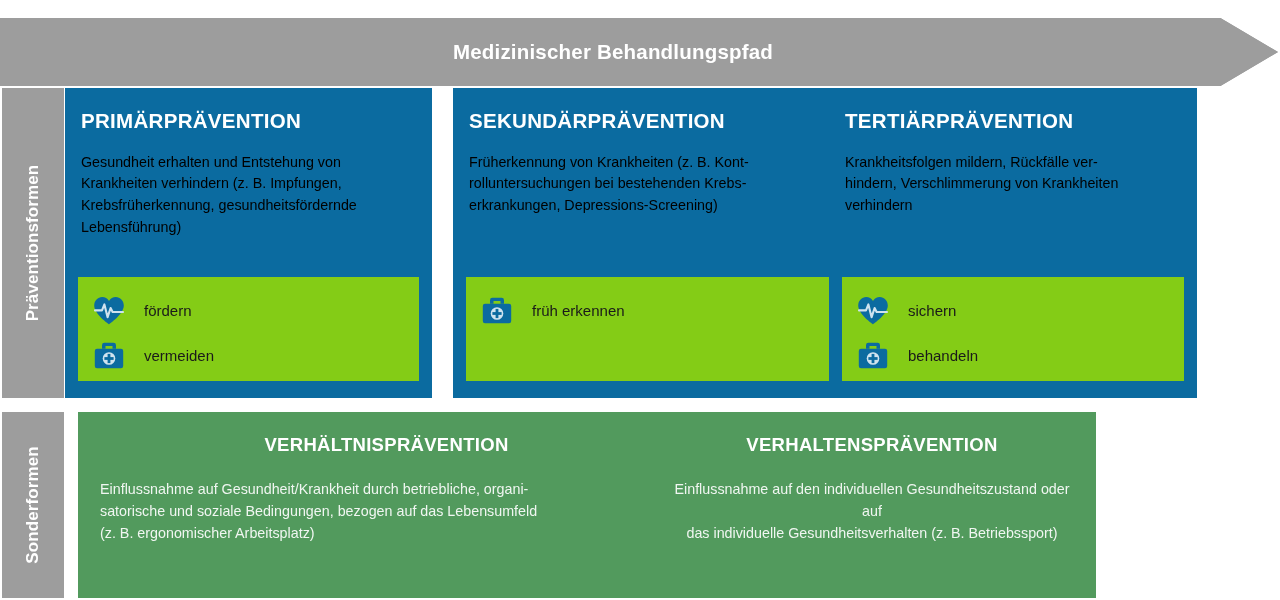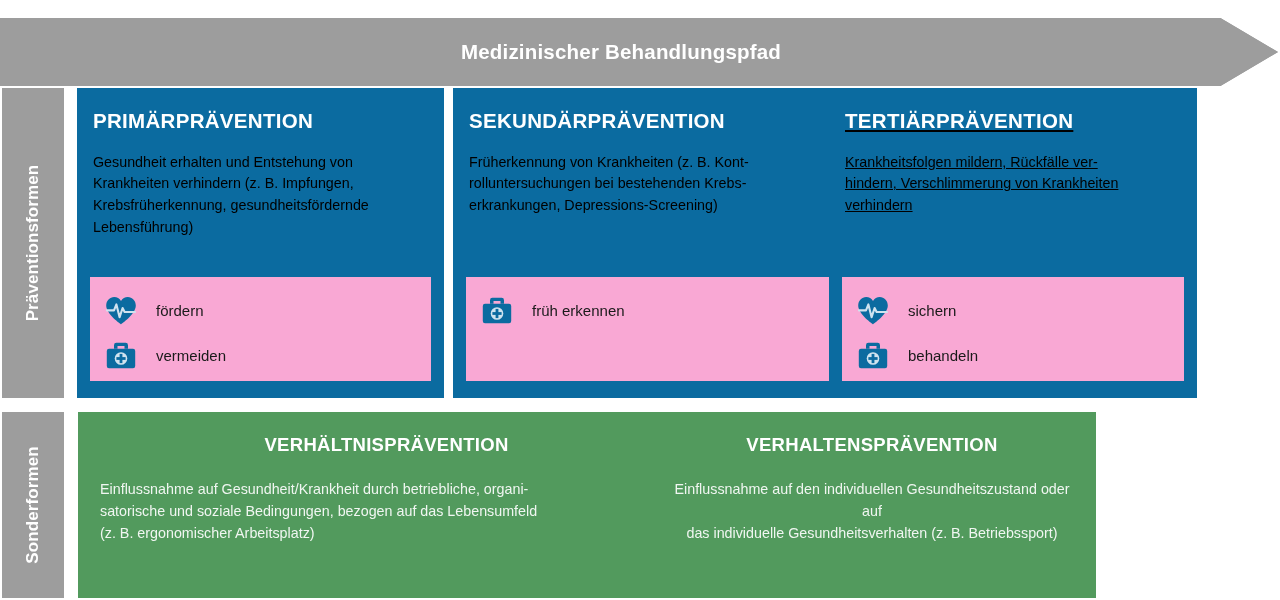--- a/index.html
+++ b/index.html
@@ -25,21 +25,21 @@
     position: absolute;
     left: 0;
     top: 18px;
     width: 1278px;
     height: 68px;
   }
   .arrow-banner svg { display: block; width: 100%; height: 100%; }
 
   .arrow-title {
     position: absolute;
-    left: 16px;
+    left: 8px;
     top: 18px;
     width: 1210px;
     height: 68px;
     display: flex;
     align-items: center;
     justify-content: center;
     color: #ffffff;
     font-size: 20.5px;
     font-weight: bold;
     letter-spacing: 0.2px;
@@ -68,23 +68,23 @@
   #side-label-sonder      { top: 412px; height: 186px; }
 
   
   .blue-card {
     position: absolute;
     top: 88px;
     height: 310px;
     background: #0b6ba0;
     padding: 22px 16px 0 16px;
   }
-  #card-primaer    { left: 77px;  width: 367px; }
+  #card-primaer    { left: 65px;  width: 367px; }
   #card-sekundaer  { left: 453px; width: 412px; }
-  #card-tertiaer   { left: 829px; width: 368px; text-decoration: underline; }
+  #card-tertiaer   { left: 829px; width: 368px; }
 
   .blue-card .card-title {
     color: #ffffff;
     font-size: 20.5px;
     font-weight: bold;
     letter-spacing: 0.3px;
     line-height: 1.1;
     margin-bottom: 19px;
   }
   .blue-card .card-body {
@@ -94,21 +94,21 @@
     white-space: pre-line;
   }
 
   
   .action-panel {
     position: absolute;
     left: 13px;
     right: 13px;
     bottom: 17px;
     height: 104px;
-    background: #f9a8d4;
+    background: #84cc16;
     padding: 11px 5px 0 14px;
   }
   .action-row {
     display: flex;
     align-items: center;
     height: 45px;
   }
   .action-icon {
     width: 34px;
     height: 32px;

